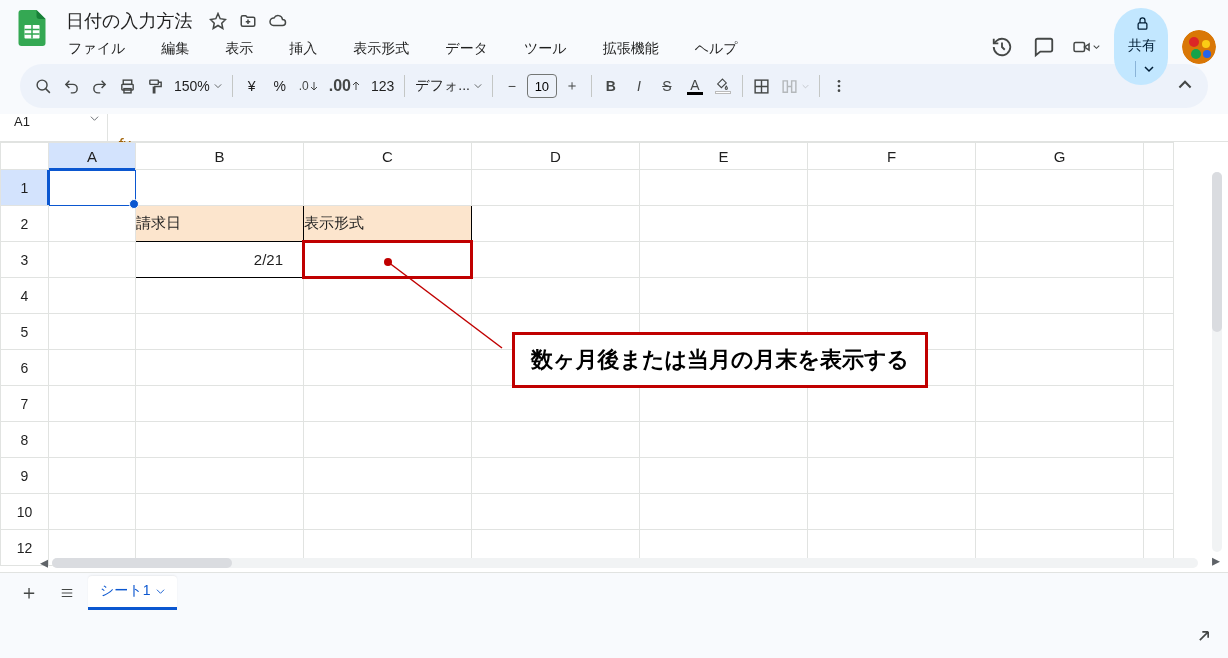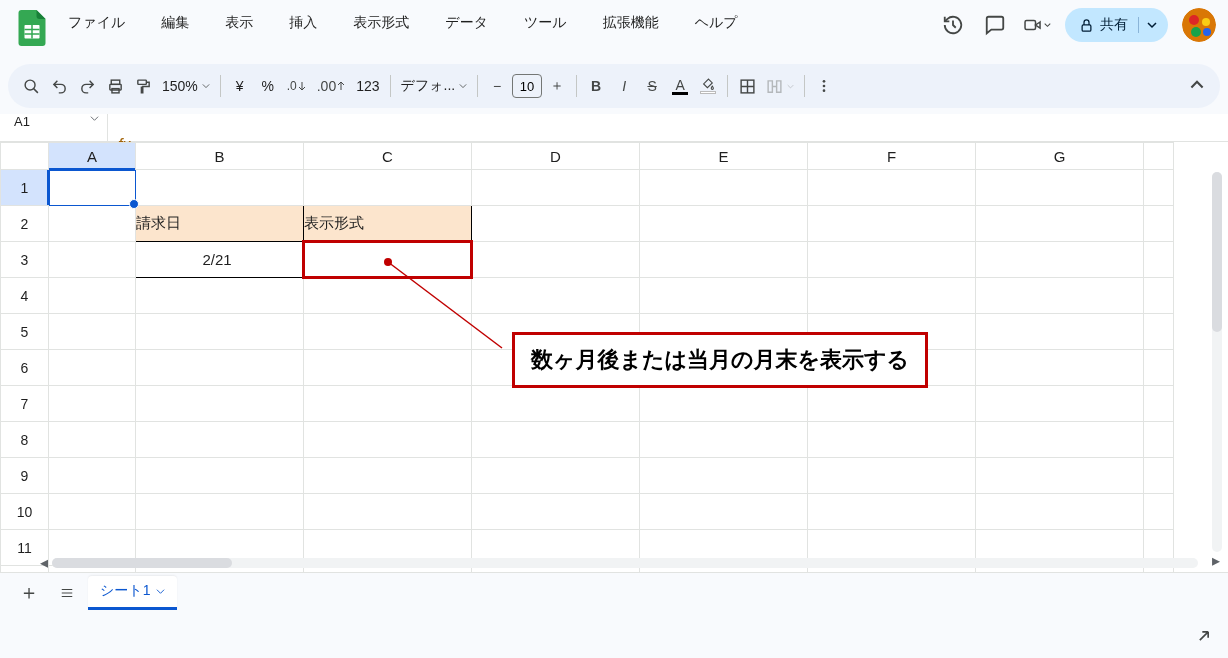--- a/index.html
+++ b/index.html
@@ -10,27 +10,27 @@
     .logo { width:40px; height:40px; display:flex; align-items:center; justify-content:center; margin-right:8px; }
     .logo svg { width:28px; height:36px; }
     .titlearea { flex:1; }
     .title-row { display:flex; align-items:center; gap:10px; height:26px; }
     .doc-title { font-size:18px; color:#1f1f1f; padding:2px 6px; }
     .title-icon { width:20px; height:20px; color:#444746; display:flex; align-items:center; justify-content:center; cursor:pointer; }
     .menubar { display:flex; gap:20px; margin-top:2px; }
     .menubar span { font-size:14px; color:#1f1f1f; padding:4px 8px; border-radius:4px; cursor:pointer; }
     .top-right { display:flex; align-items:center; gap:14px; margin-left:auto; }
     .top-icon { width:28px; height:28px; color:#444746; display:flex; align-items:center; justify-content:center; cursor:pointer; }
-    .share-btn { display:flex; align-items:center; gap:6px; background:#c2e7ff; color:#001d35; border-radius:40px; padding:8px 12px 8px 14px; font-size:14px; cursor:pointer; }
+    .share-btn { display:flex; align-items:center; gap:6px; background:#c2e7ff; color:#001d35; border-radius:40px; padding:8px 12px 8px 14px; font-size:14px; cursor:pointer;flex-direction:column; }
     .share-btn .chev { width:18px; border-left:1px solid #8ab4d8; padding-left:8px; margin-left:4px; }
     .avatar { width:34px; height:34px; border-radius:50%; overflow:hidden; }
     .avatar svg { width:34px; height:34px; }
 
     
-    .tb-wrap { padding:0 8px; }
+    .tb-wrap { padding:0 20px; }
     .toolbar { display:flex; align-items:center; gap:2px; background:#edf2fa; border-radius:26px; padding:4px 10px; height:44px; }
     .tb-btn { min-width:26px; height:28px; display:flex; align-items:center; justify-content:center; color:#444746; border-radius:4px; cursor:pointer; padding:0 4px; font-size:14px; }
     .tb-sep { width:1px; height:22px; background:#c4c7c5; margin:0 4px; }
     .tb-text { font-size:14px; color:#1f1f1f; }
     .font-size-box { display:flex; align-items:center; border:1px solid #747775; border-radius:4px; height:24px; }
     .font-size-box .v { width:28px; text-align:center; font-size:13px; }
     .collapse-btn { margin-left:auto; }
 
     
     .fbar { display:flex; align-items:center; height:28px; border-bottom:1px solid #e1e3e1; background:#fff; margin-top:6px; }
@@ -47,21 +47,21 @@
     .col-corner { width:48px; }
     .col-A { width:87px; }
     .col-wide { width:168px; }
     .hdr-active { background:#d3e3fd !important; color:#0b57d0; }
     .hdr-active::after { content:""; position:absolute; left:0; right:0; bottom:-1px; height:2px; background:#0b57d0; z-index:3;}
     .rowhdr-active { background:#d3e3fd !important; color:#0b57d0; position:relative;}
     .rowhdr-active::after{content:"";position:absolute;right:-1px;top:0;bottom:0;width:2px;background:#0b57d0;z-index:3;}
     .selected { outline:1.5px solid #0b57d0; outline-offset:-1px; position:relative; background:#fff; }
     .selected::after { content:""; position:absolute; right:-4px; bottom:-4px; width:8px; height:8px; background:#0b57d0; border:1px solid #fff; border-radius:50%; }
     .hdr-cell { background:#fce5cd; border:1px solid #000 !important; }
-    .data-bordered { border:1px solid #000 !important; text-align:center; padding-right:4px; }
+    .data-bordered { border:1px solid #000 !important; text-align:right; padding-right:19px; }
     .red-box { border:3px solid #c00000 !important; }
 
     .annotation { position:absolute; border:3px solid #c00000; background:#fff; padding:10px 16px; font-size:22px; font-weight:bold; font-family:"Yu Mincho","MS PMincho",serif; color:#000; }
     .anno-line { position:absolute; pointer-events:none; }
 
     .hscroll { position:absolute; bottom:4px; left:52px; right:30px; height:10px; background:#f1f3f4; border-radius:5px; }
     .hscroll .thumb { position:absolute; left:0; width:180px; height:100%; background:#dadce0; border-radius:5px; }
     .vscroll { position:absolute; right:6px; top:30px; bottom:20px; width:10px; background:#f1f3f4; border-radius:5px; }
     .vscroll .thumb { position:absolute; top:0; height:160px; width:100%; background:#dadce0; border-radius:5px; }
     .nav-arrow { position:absolute; width:16px; height:16px; color:#5f6368; display:flex; align-items:center; justify-content:center; cursor:pointer; }
@@ -78,20 +78,39 @@
 <div class="topbar">
   <div class="logo">
     <svg viewBox="0 0 36 48">
         <path fill="#34a853" d="M4 0h20l12 12v32a4 4 0 0 1-4 4H4a4 4 0 0 1-4-4V4a4 4 0 0 1 4-4z"></path>
         <path fill="#188038" d="M24 0l12 12H28a4 4 0 0 1-4-4z"></path>
         <rect x="8" y="20" width="20" height="18" rx="1" fill="#fff"></rect>
         <path stroke="#34a853" stroke-width="2" d="M8 26h20M8 32h20M18 20v18" fill="none"></path>
       </svg>
   </div>
   <div class="titlearea">
+    <div class="title-row">
+      <span class="doc-title">日付の入力方法</span>
+      <span class="title-icon">
+          <svg width="18" height="18" viewBox="0 0 24 24" fill="none" stroke="currentColor" stroke-width="2">
+            <path d="M12 2l2.9 6.9L22 10l-5 4.9 1.4 7.1L12 18l-6.4 4 1.4-7.1L2 10l7.1-1.1z"></path>
+          </svg>
+        </span>
+      <span class="title-icon">
+          <svg width="18" height="18" viewBox="0 0 24 24" fill="none" stroke="currentColor" stroke-width="2">
+            <path d="M3 7a2 2 0 0 1 2-2h4l2 2h8a2 2 0 0 1 2 2v8a2 2 0 0 1-2 2H5a2 2 0 0 1-2-2z"></path>
+            <path d="M12 10v6m-3-3h6"></path>
+          </svg>
+        </span>
+      <span class="title-icon">
+          <svg width="20" height="18" viewBox="0 0 24 24" fill="none" stroke="currentColor" stroke-width="2">
+            <path d="M18 18a4 4 0 0 0 0-8 6 6 0 0 0-11.3-2A5 5 0 0 0 6 18z"></path>
+          </svg>
+        </span>
+    </div>
     <div class="menubar">
       <span>ファイル</span>
       <span>編集</span>
       <span>表示</span>
       <span>挿入</span>
       <span>表示形式</span>
       <span>データ</span>
       <span>ツール</span>
       <span>拡張機能</span>
       <span>ヘルプ</span>
@@ -184,21 +203,21 @@
     <span class="tb-btn">
         <span class="tb-text">%</span>
       </span>
     <span class="tb-btn">
         <span style="font-size:12px;">.0</span>
         <svg width="10" height="10" viewBox="0 0 10 10">
           <path d="M5 9V1M2 4l3-3 3 3" stroke="currentColor" fill="none" transform="rotate(180 5 5)"></path>
         </svg>
       </span>
     <span class="tb-btn">
-        <span style="font-size:14px;">.00</span>
+        <span style="font-size:16px;font-weight:bold;">.00</span>
         <svg width="10" height="10" viewBox="0 0 10 10">
           <path d="M5 9V1M2 4l3-3 3 3" stroke="currentColor" fill="none"></path>
         </svg>
       </span>
     <span class="tb-btn">
         <span class="tb-text">123</span>
       </span>
     <span class="tb-sep"></span>
     <span class="tb-btn"><span class="tb-text">デフォ...</span>&nbsp;<svg width="8" height="8" viewBox="0 0 10 10">
           <path d="M1 3l4 4 4-4" stroke="currentColor" fill="none"></path>
@@ -399,31 +418,20 @@
           <td></td>
           <td></td>
           <td></td>
           <td></td>
           <td></td>
           <td></td>
           <td></td>
           <td></td>
         </tr>
       <tr>
-          <th class="rowhdr">11</th>
-          <td></td>
-          <td></td>
-          <td></td>
-          <td></td>
-          <td></td>
-          <td></td>
-          <td></td>
-          <td></td>
-        </tr>
-      <tr>
           <th class="rowhdr">12</th>
           <td></td>
           <td></td>
           <td></td>
           <td></td>
           <td></td>
           <td></td>
           <td></td>
           <td></td>
         </tr>

